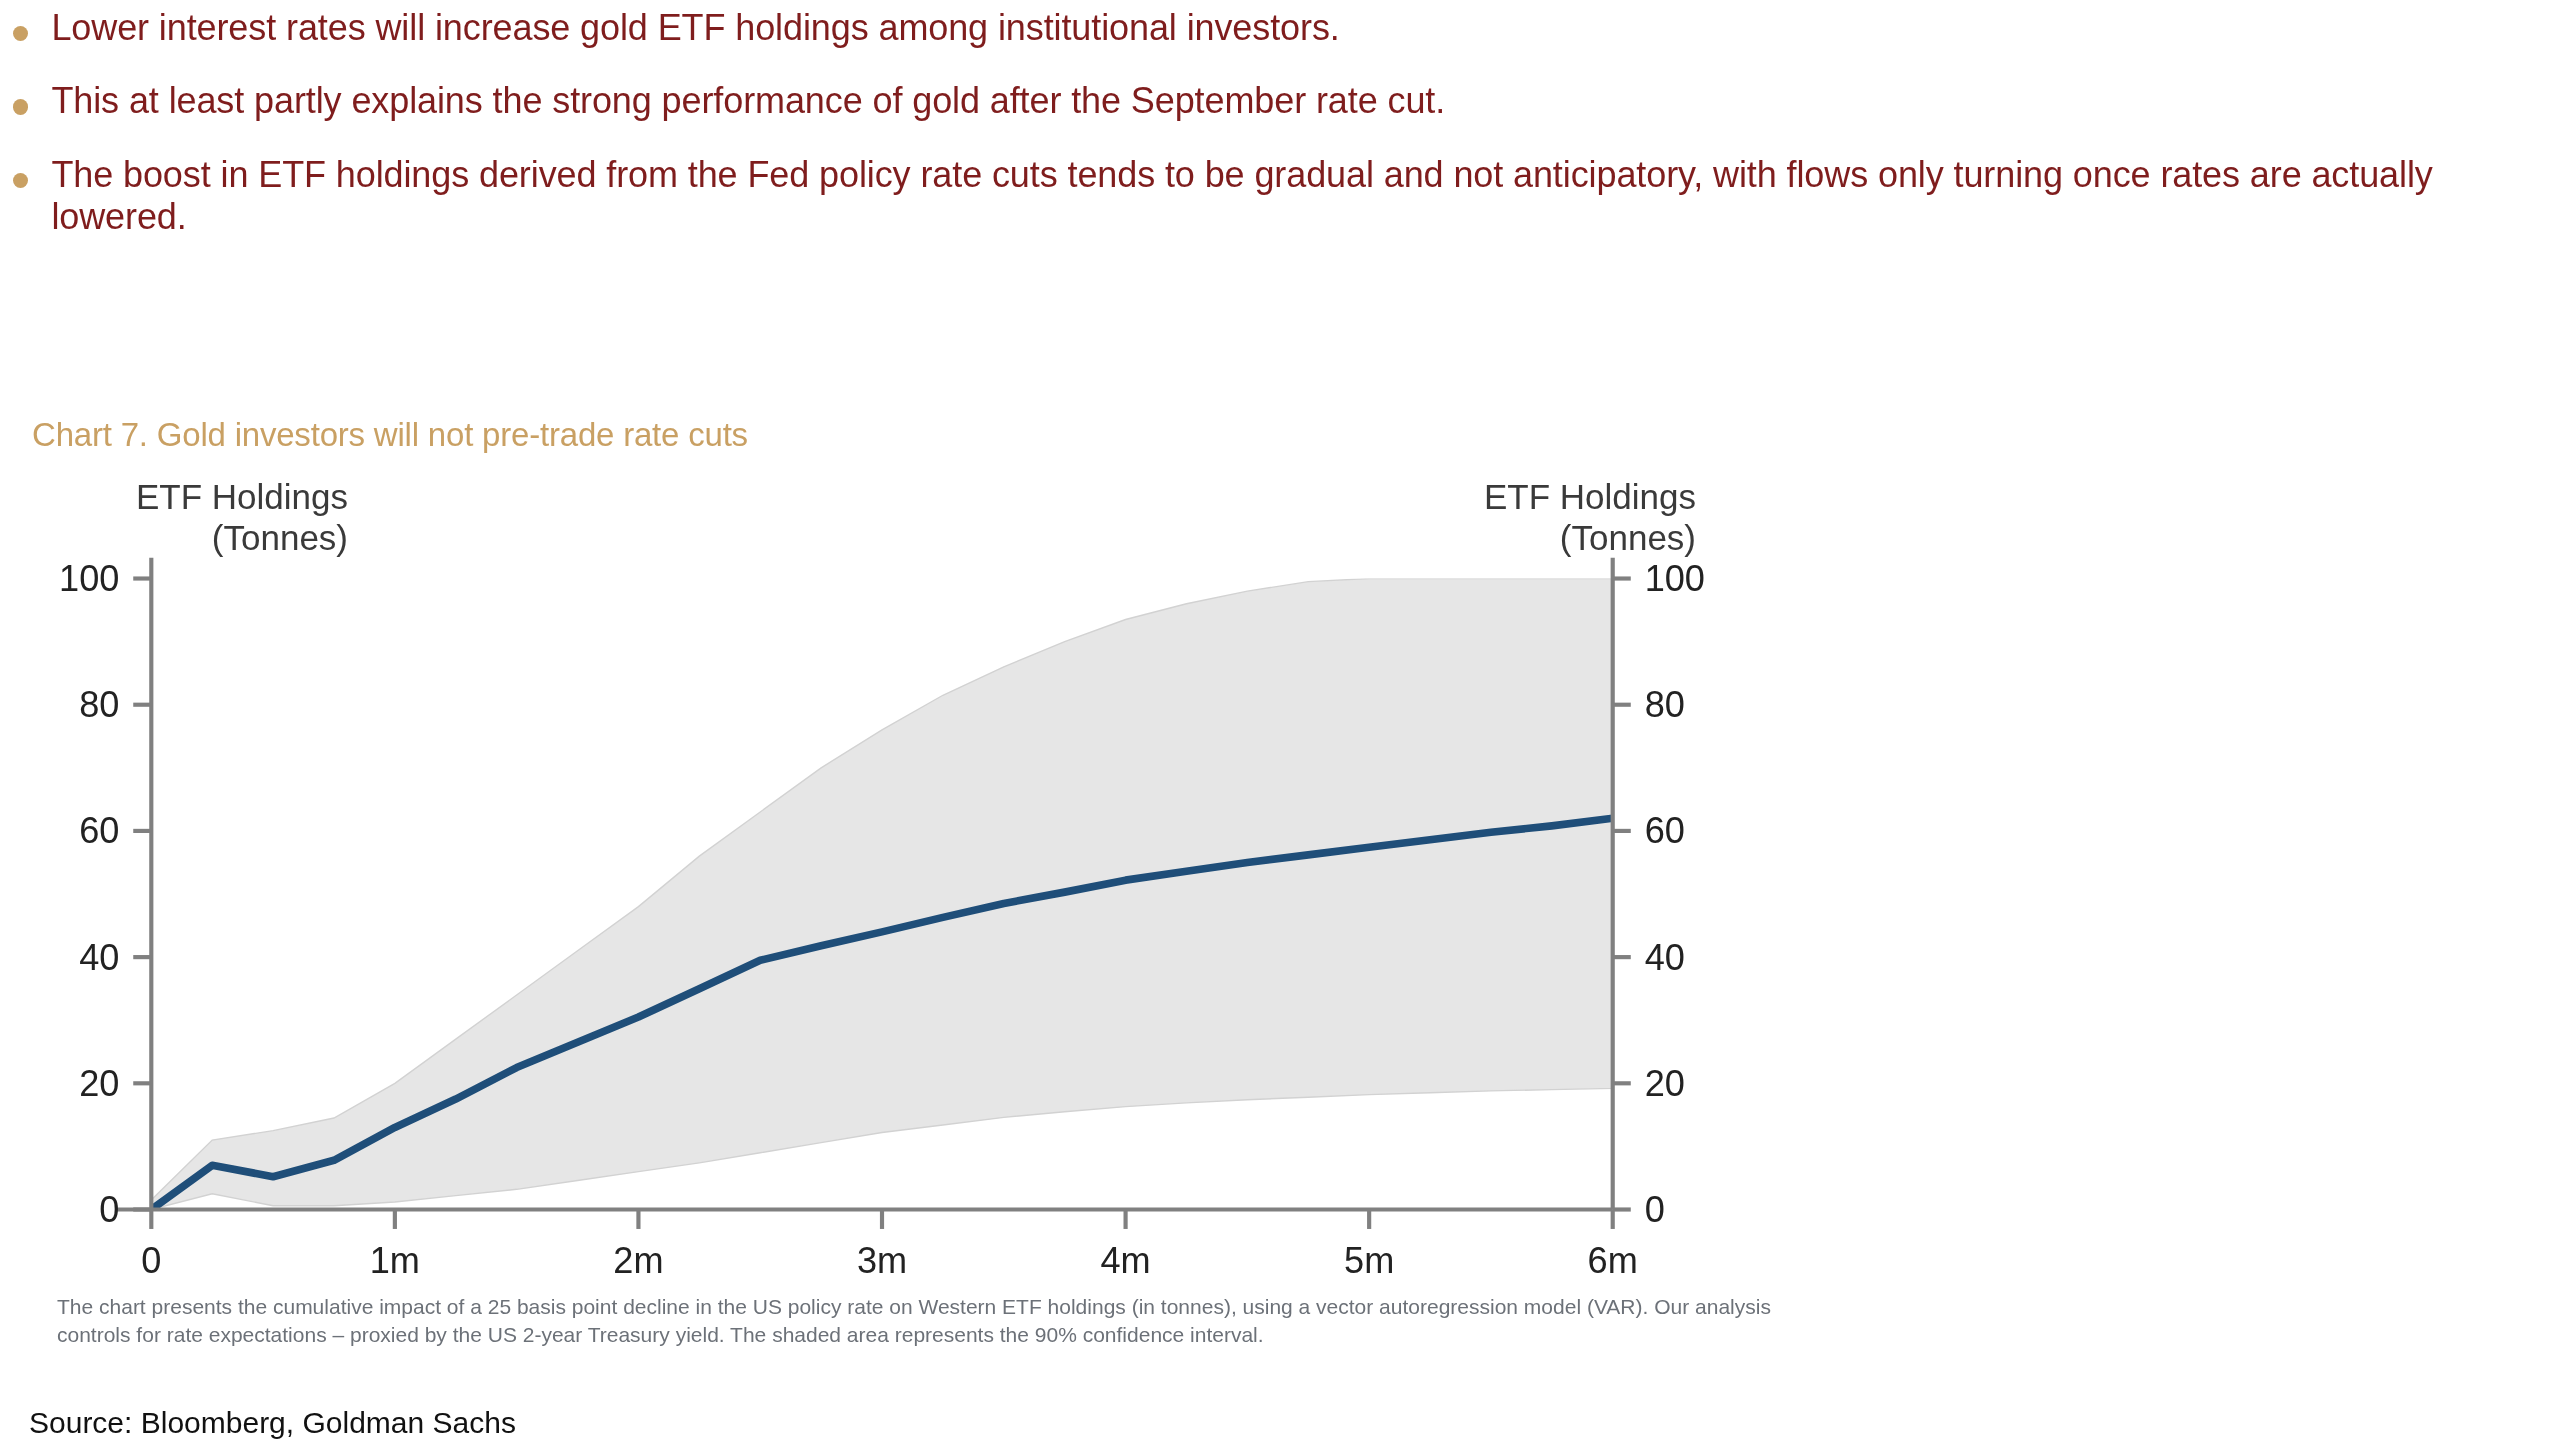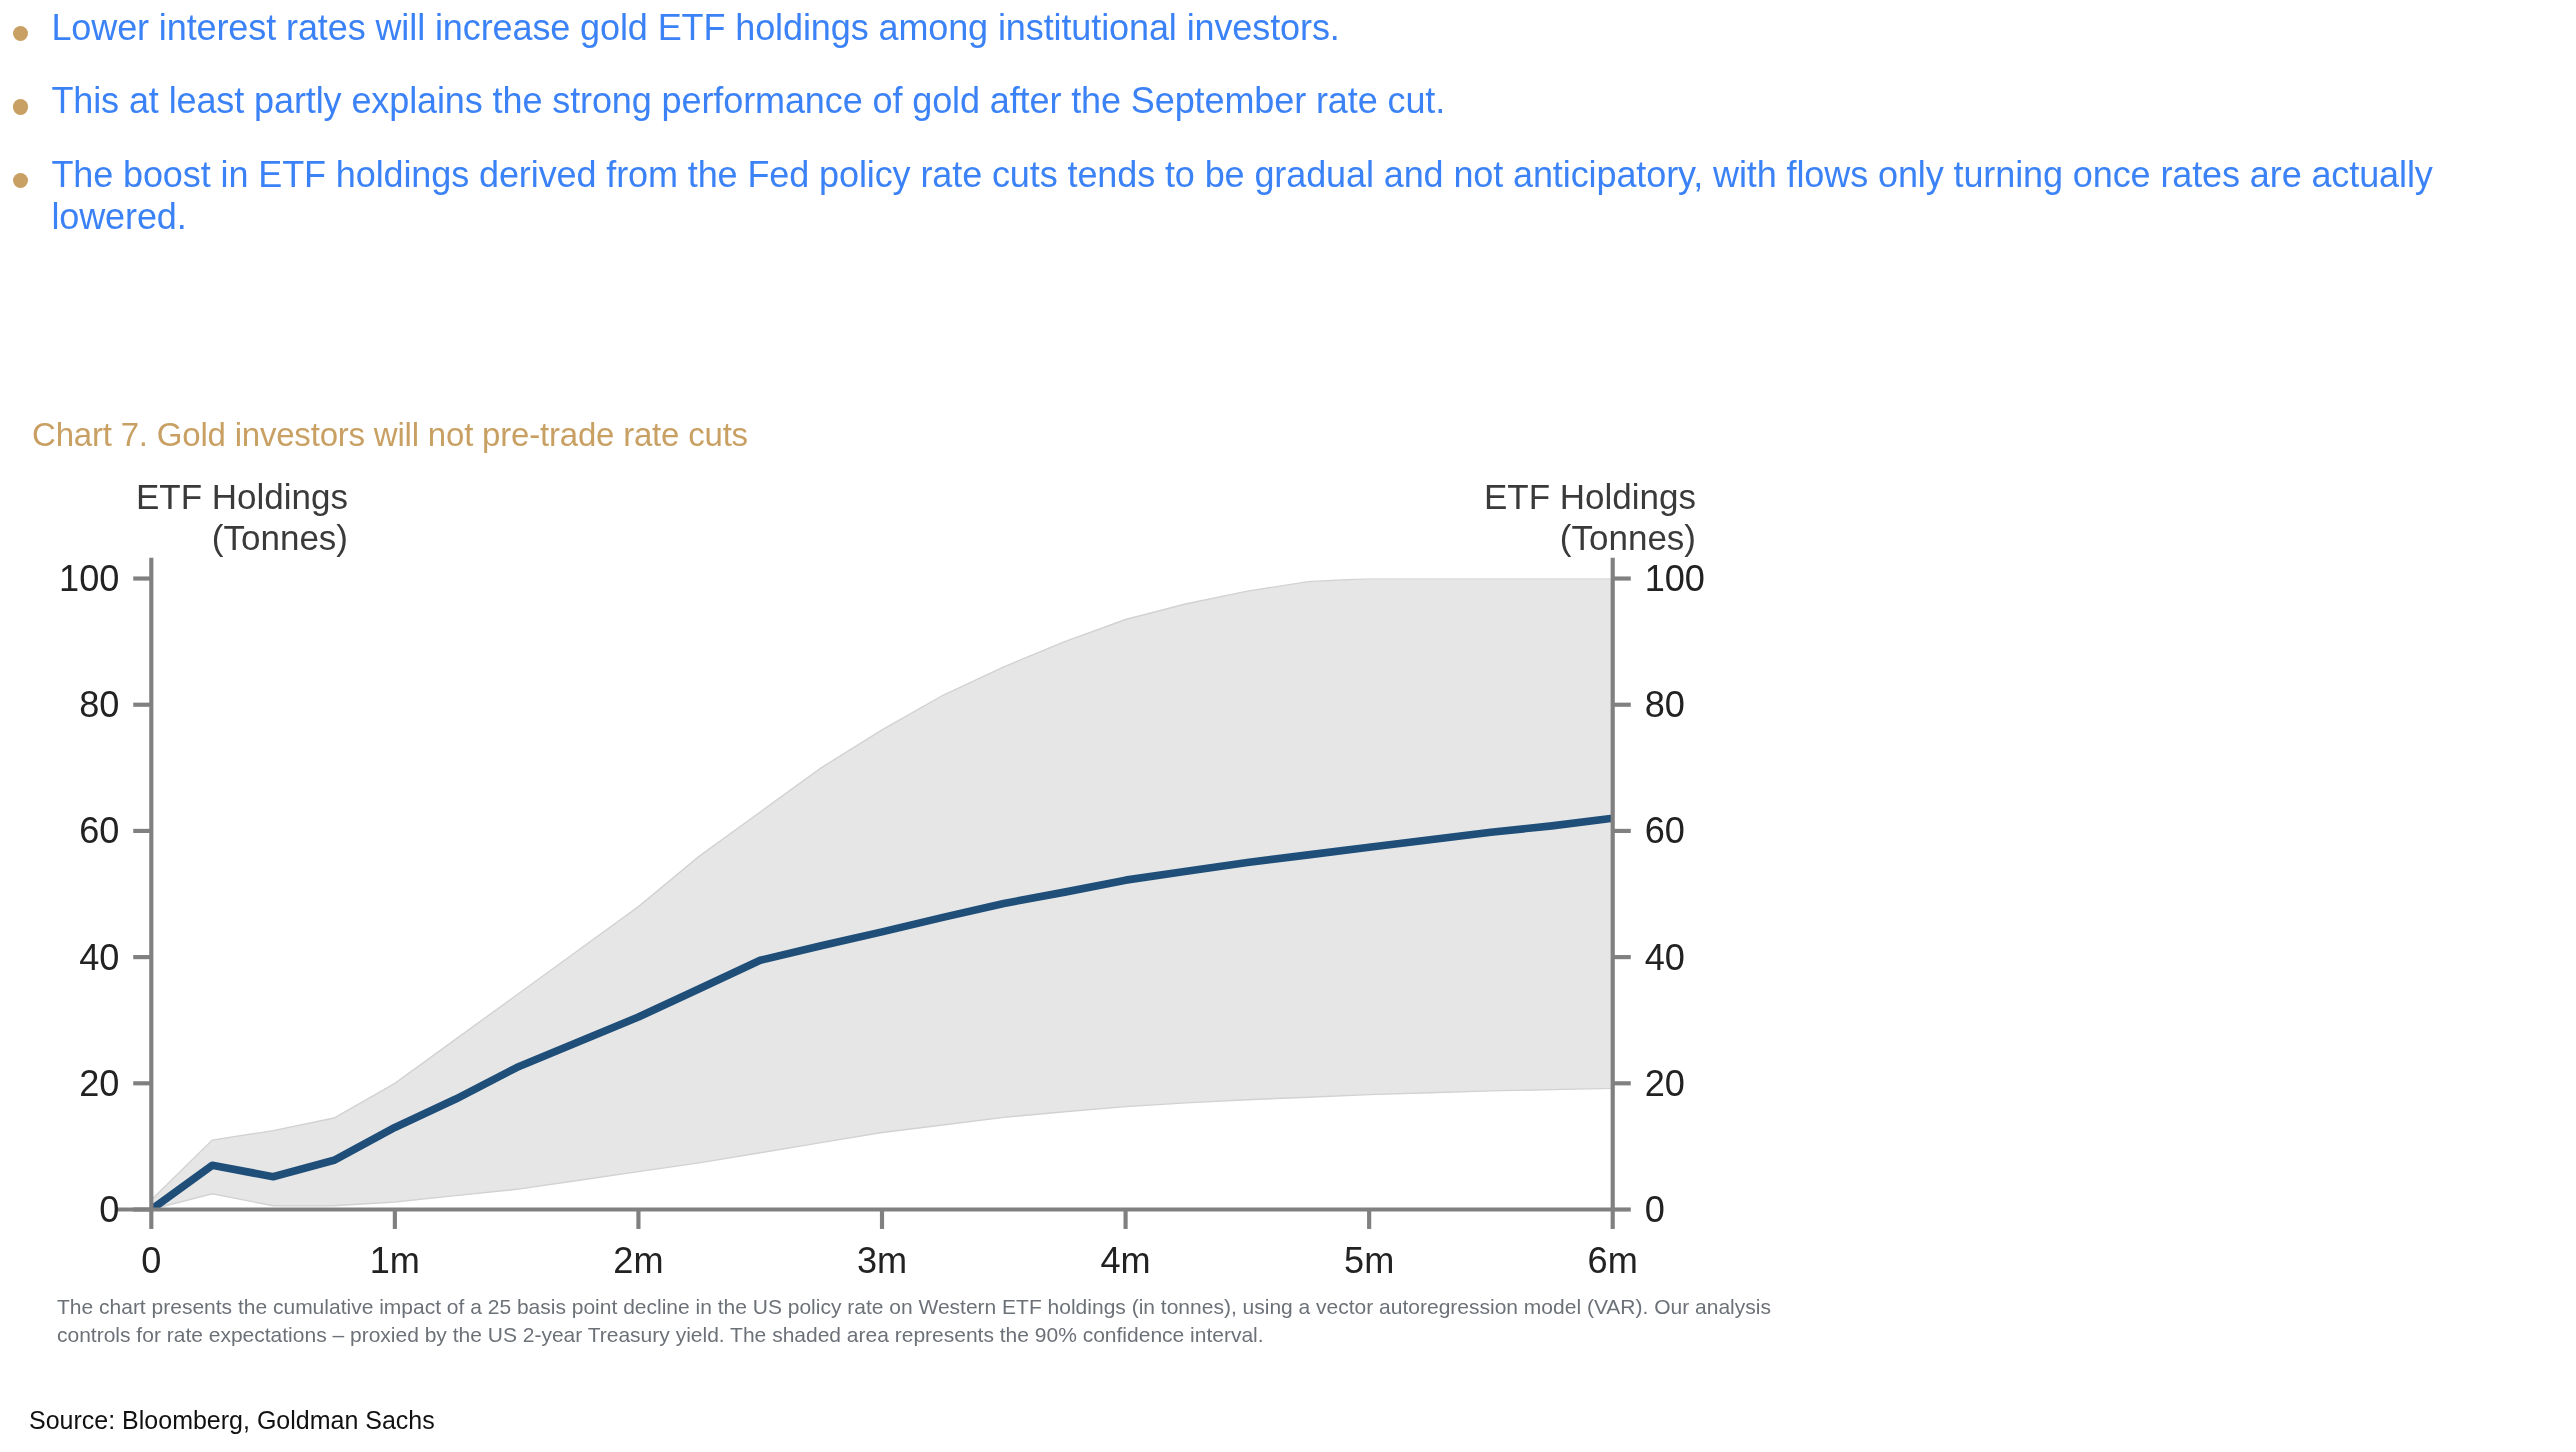--- a/index.html
+++ b/index.html
@@ -33,21 +33,21 @@
     height: 15.3px;
     border-radius: 50%;
     background: #C9A063;
     flex: 0 0 15.3px;
     margin-top: 19px;
     margin-right: 23.6px;
   }
   .bullet-text {
     font-size: 36px;
     line-height: 1.18;
-    color: #3b82f6;
+    color: #7f1d1d;
     letter-spacing: -0.1px;
     max-width: 2454px;
   }
 
   
   .chart-title {
     position: absolute;
     left: 32px;
     top: 416px;
     font-size: 33px;
@@ -88,21 +88,21 @@
     width: 1724px;
     font-size: 21px;
     line-height: 1.33;
     color: #6c7178;
     margin-left: 28px;
   }
   .source {
     position: absolute;
     left: 29px;
     top: 1406px;
-    font-size: 25px;
+    font-size: 30px;
     color: #111111;
   }
 </style>
 </head>
 <body>
 
 <div class="bullets">
   <div class="bullet-row">
     <div class="bullet-dot"></div>
     <div class="bullet-text">Lower interest rates will increase gold ETF holdings among institutional investors.</div>

